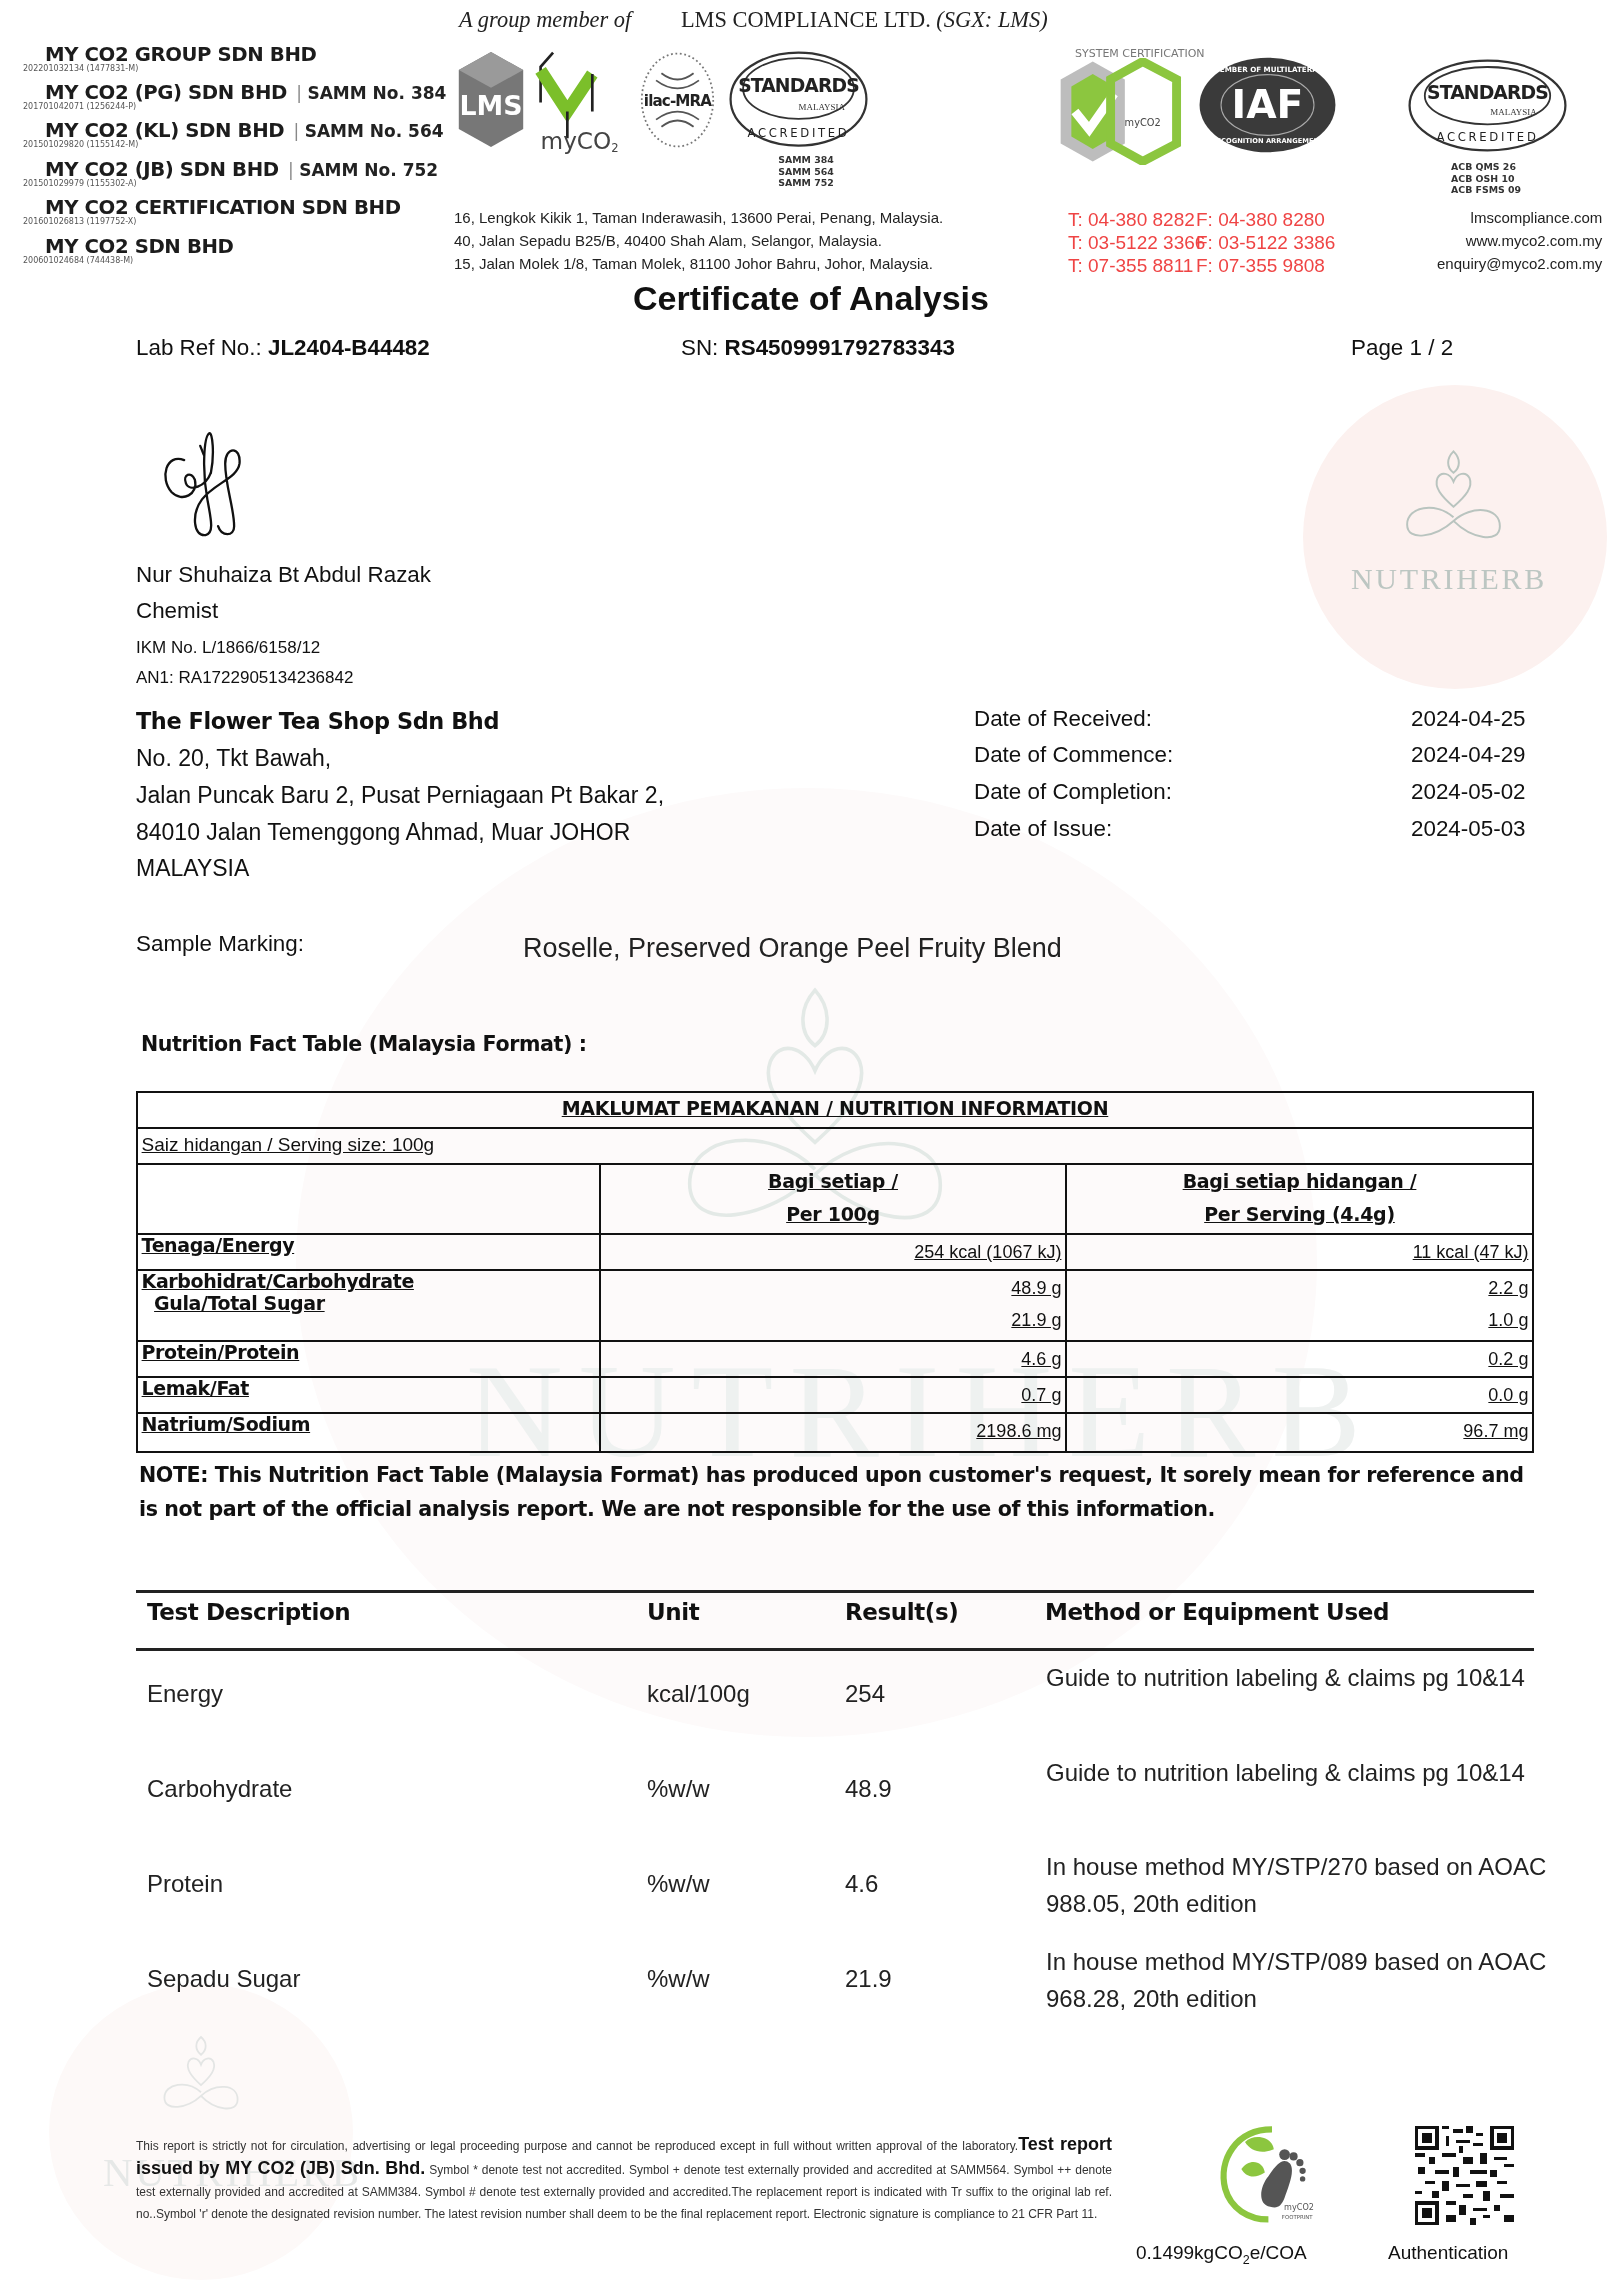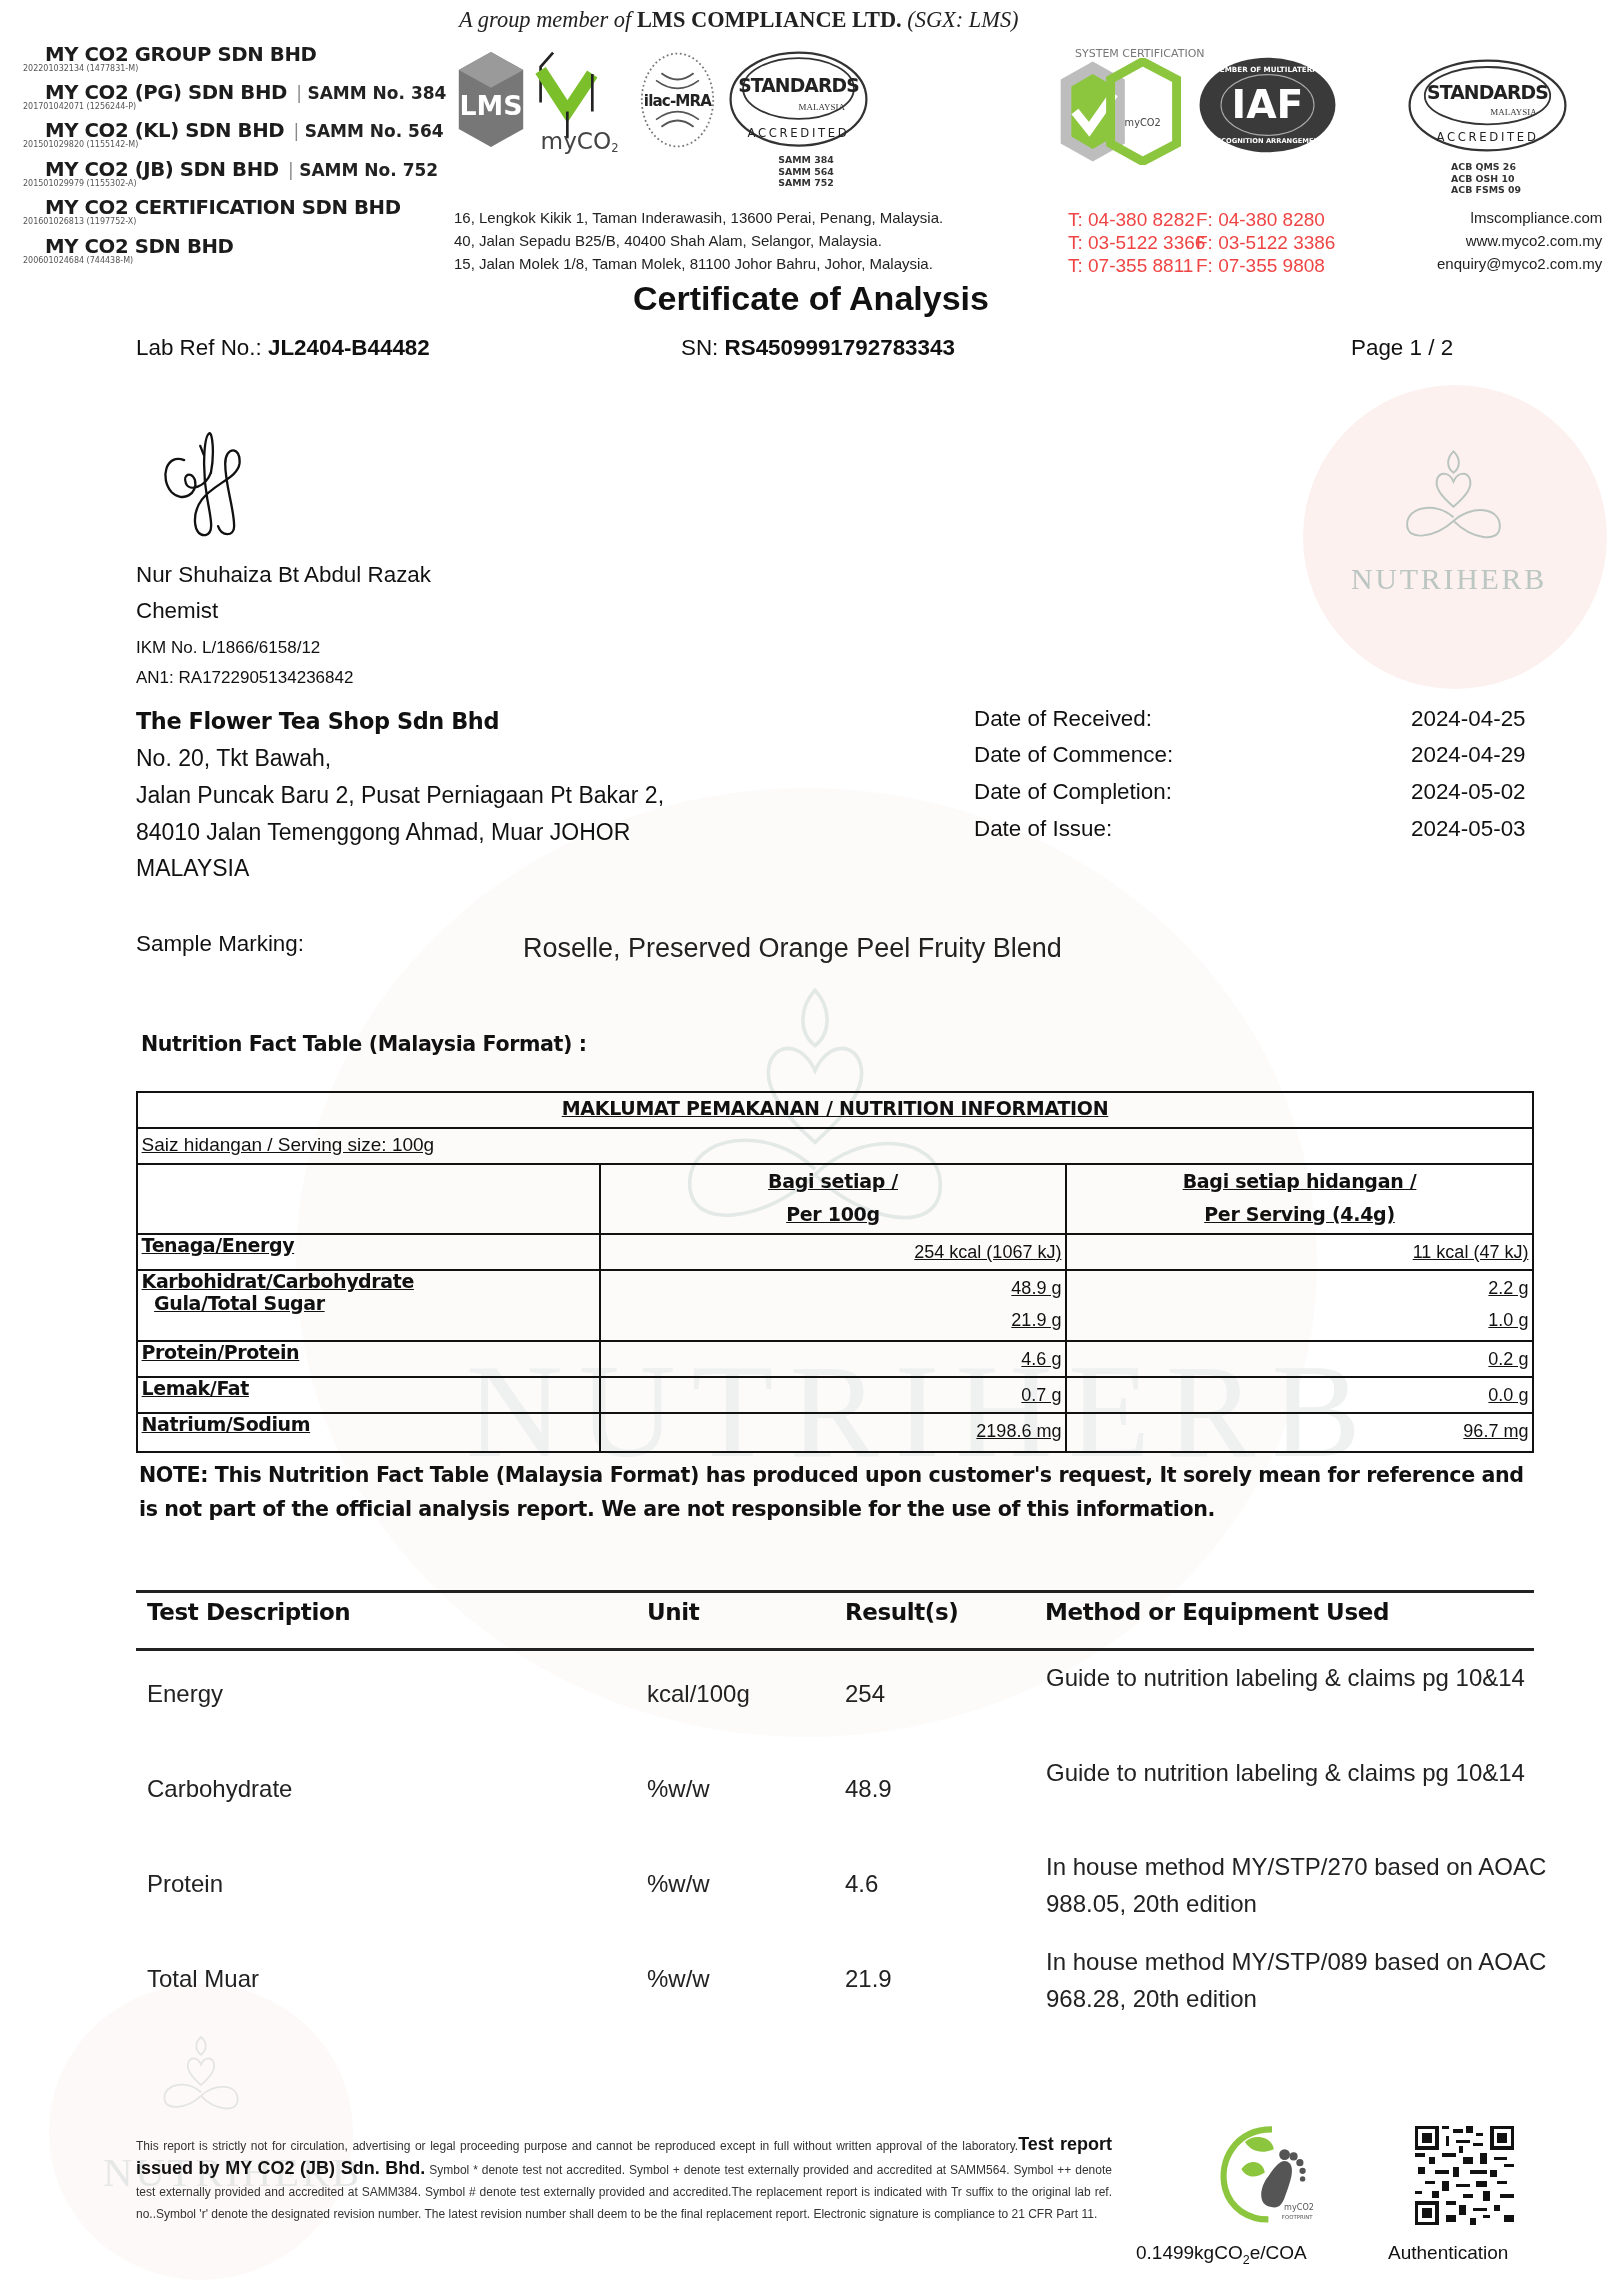--- a/index.html
+++ b/index.html
@@ -17,21 +17,21 @@
   .wm-bottom-text { left: 103px; top: 2148px; font-size: 41px; color: #e6e8e7; }
 
   
   .company { left: 23px; white-space: nowrap; }
   .company .cname { font-family: "DejaVu Sans", sans-serif; font-weight: bold; font-size: 19.7px; color: #1c1c1c; letter-spacing: -0.4px; margin-left: 22px; }
   .company .samm { font-family: "DejaVu Sans", sans-serif; font-size: 17px; color: #222; font-weight: bold; }
   .company .samm .bar { color: #888; font-weight: normal; padding: 0 5.4px; }
   .company .reg { font-family: "DejaVu Sans", sans-serif; font-size: 8px; color: #555; display: block; margin-top: -1.8px; }
 
   .tagline { left: 459px; top: 7.2px; font-family: "Liberation Serif", serif; font-style: italic; font-size: 22.4px; color: #222; white-space: nowrap; }
-  .tagline b { font-style: normal; font-weight: bold; }
+  .tagline b { font-style: normal; font-weight: normal; margin-left: 44px; }
 
   .addr { left: 454px; font-size: 15px; color: #222; white-space: nowrap; font-family: "Liberation Sans", sans-serif; }
   .contact { font-size: 19px; color: #ef4444; white-space: nowrap; }
   .web { right: 19.7px; font-size: 15px; color: #222; text-align: right; white-space: nowrap; }
 
   .acc-list { font-family: "DejaVu Sans", sans-serif; font-weight: bold; font-size: 9.4px; line-height: 11.6px; color: #333; text-align: center; }
   .sys-cert { left: 1075px; top: 47px; font-size: 11px; color: #777; font-family: "DejaVu Sans", sans-serif; }
 
   
   .title { left: 0; width: 1622px; top: 279px; text-align: center; font-size: 34px; font-weight: bold; }
@@ -346,21 +346,21 @@
   <div class="abs rt-c" style="left:845px;top:1775px">48.9</div>
   <div class="abs rt-m" style="top:1754px">Guide to nutrition labeling &amp; claims pg 10&amp;14</div>
 </div>
 <div>
   <div class="abs rt-c" style="left:147px;top:1870px">Protein</div>
   <div class="abs rt-c" style="left:647px;top:1870px">%w/w</div>
   <div class="abs rt-c" style="left:845px;top:1870px">4.6</div>
   <div class="abs rt-m" style="top:1848px">In house method MY/STP/270 based on AOAC 988.05, 20th edition</div>
 </div>
 <div>
-  <div class="abs rt-c" style="left:147px;top:1965px">Total Muar</div>
+  <div class="abs rt-c" style="left:147px;top:1965px">Sepadu Sugar</div>
   <div class="abs rt-c" style="left:647px;top:1965px">%w/w</div>
   <div class="abs rt-c" style="left:845px;top:1965px">21.9</div>
   <div class="abs rt-m" style="top:1943px">In house method MY/STP/089 based on AOAC 968.28, 20th edition</div>
 </div>
 
 <div class="abs disclaimer">
   <span>This report is strictly not for circulation, advertising or legal proceeding purpose and cannot be reproduced except in full without written approval of the laboratory.</span><b>Test report issued by MY CO2 (JB) Sdn. Bhd.</b><span> Symbol * denote test not accredited. Symbol + denote test externally provided and accredited at SAMM564. Symbol ++ denote test externally provided and accredited at SAMM384. Symbol # denote test externally provided and accredited.The replacement report is indicated with Tr suffix to the original lab ref. no..Symbol 'r' denote the designated revision number. The latest revision number shall deem to be the final replacement report. Electronic signature is compliance to 21 CFR Part 11.</span>
 </div>
 
 <svg class="abs" style="left:1218px;top:2124px" width="99" height="99" viewBox="0 0 110 110">

